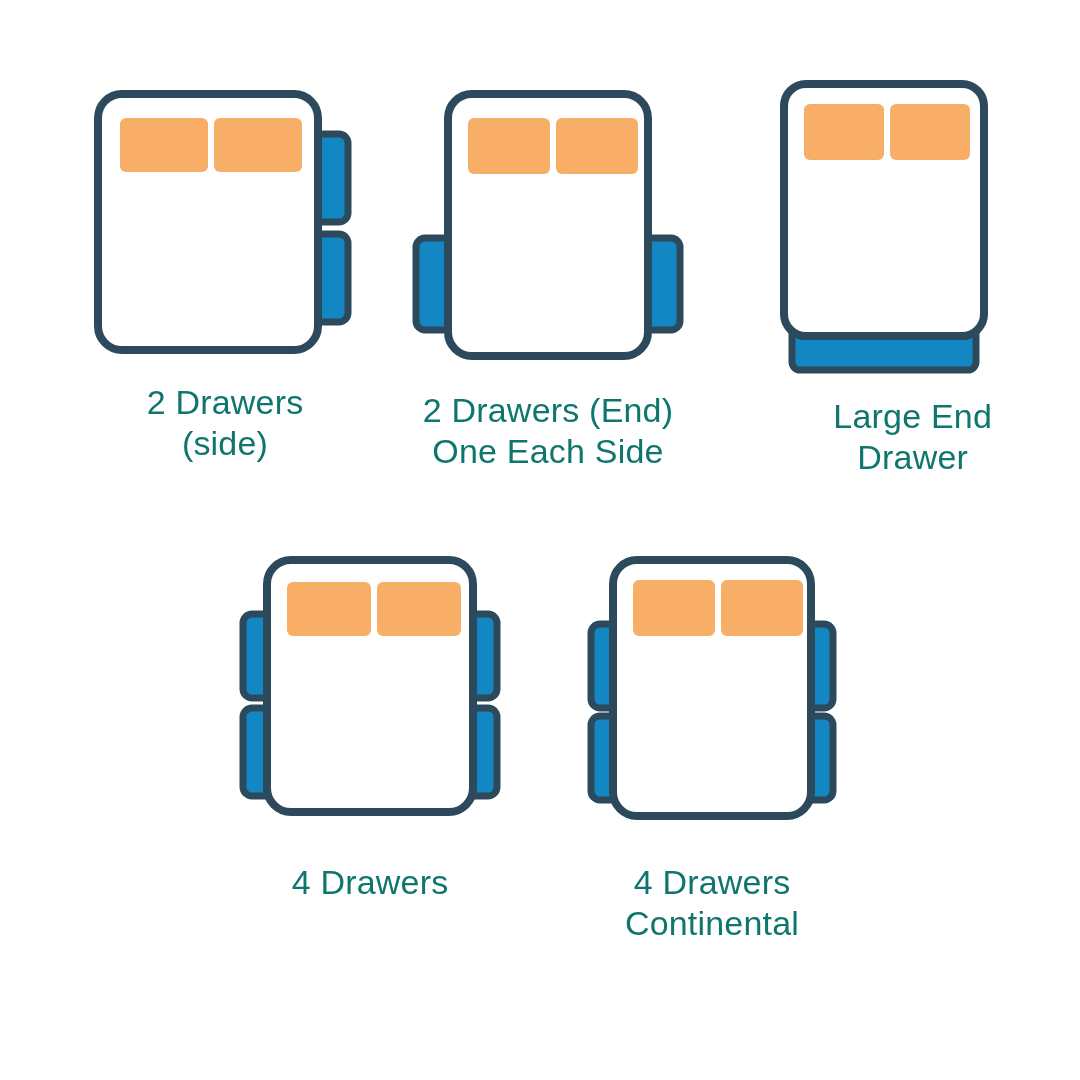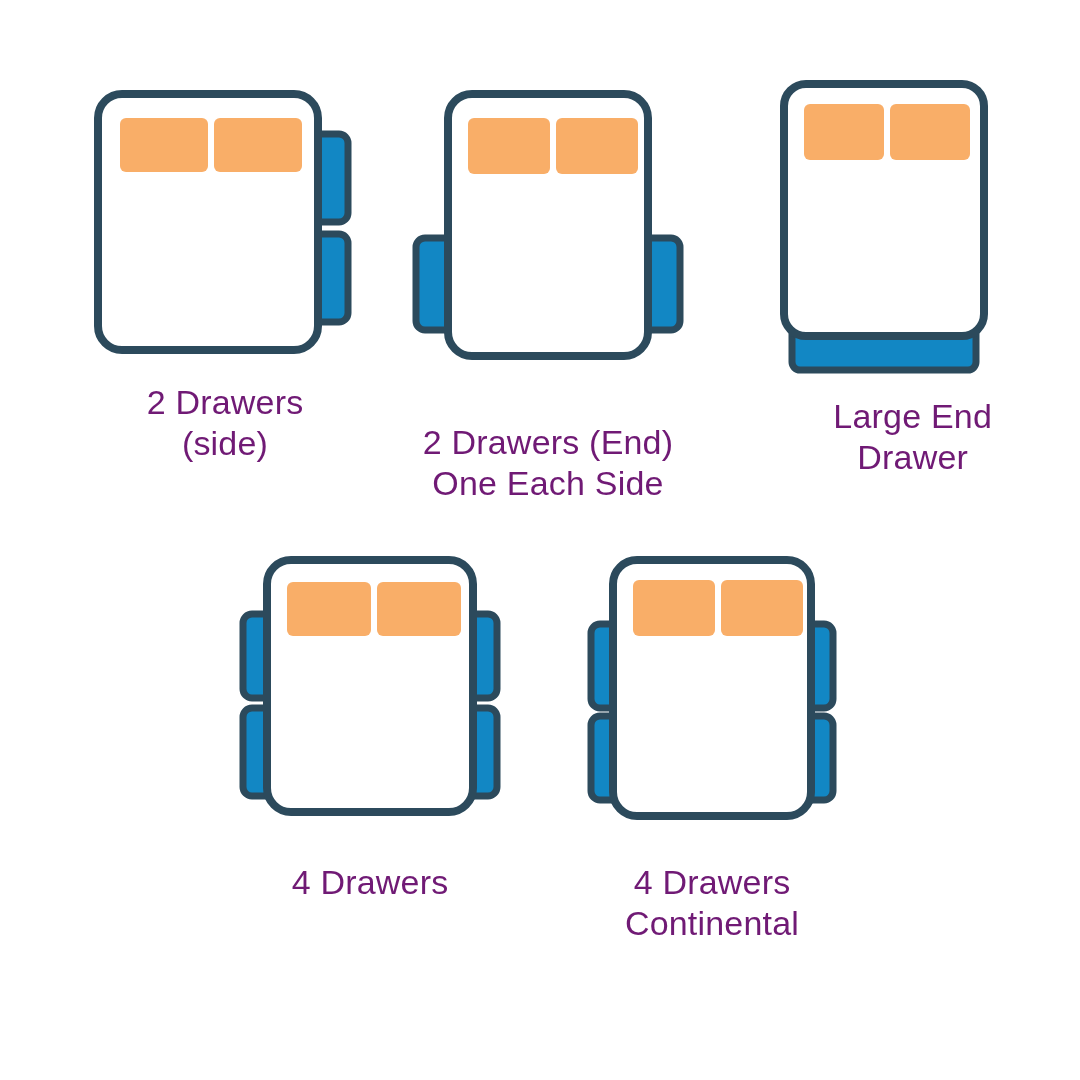--- a/index.html
+++ b/index.html
@@ -24,32 +24,32 @@
     display: flex;
     flex-direction: column;
     align-items: center;
   }
   .bed-figure {
     position: relative;
     display: block;
   }
   .option-label {
     text-align: center;
-    color: #701a75;
+    color: #0f766e;
     font-family: "Liberation Sans", sans-serif;
     font-size: 34px;
     line-height: 1.22;
     letter-spacing: 0.2px;
     white-space: pre-line;
     font-weight: 400;
   }
 
   
   #opt-0 { left: 90px;  top: 86px;  width: 270px; }
-  #opt-1 { left: 398px; top: 86px;  width: 300px; gap: 32px; }
+  #opt-1 { left: 398px; top: 86px;  width: 300px; }
   #opt-2 { left: 742px; top: 76px;  width: 250px; align-items: flex-end; }
   #opt-3 { left: 232px; top: 552px; width: 276px; }
   #opt-4 { left: 574px; top: 552px; width: 276px; }
 
   #opt-0 .option-label { margin-top: 24px; }
   #opt-1 .option-label { margin-top: 24px; }
   #opt-2 .option-label { margin-top: 20px; }
   #opt-3 .option-label { margin-top: 42px; }
   #opt-4 .option-label { margin-top: 42px; }
 </style>

